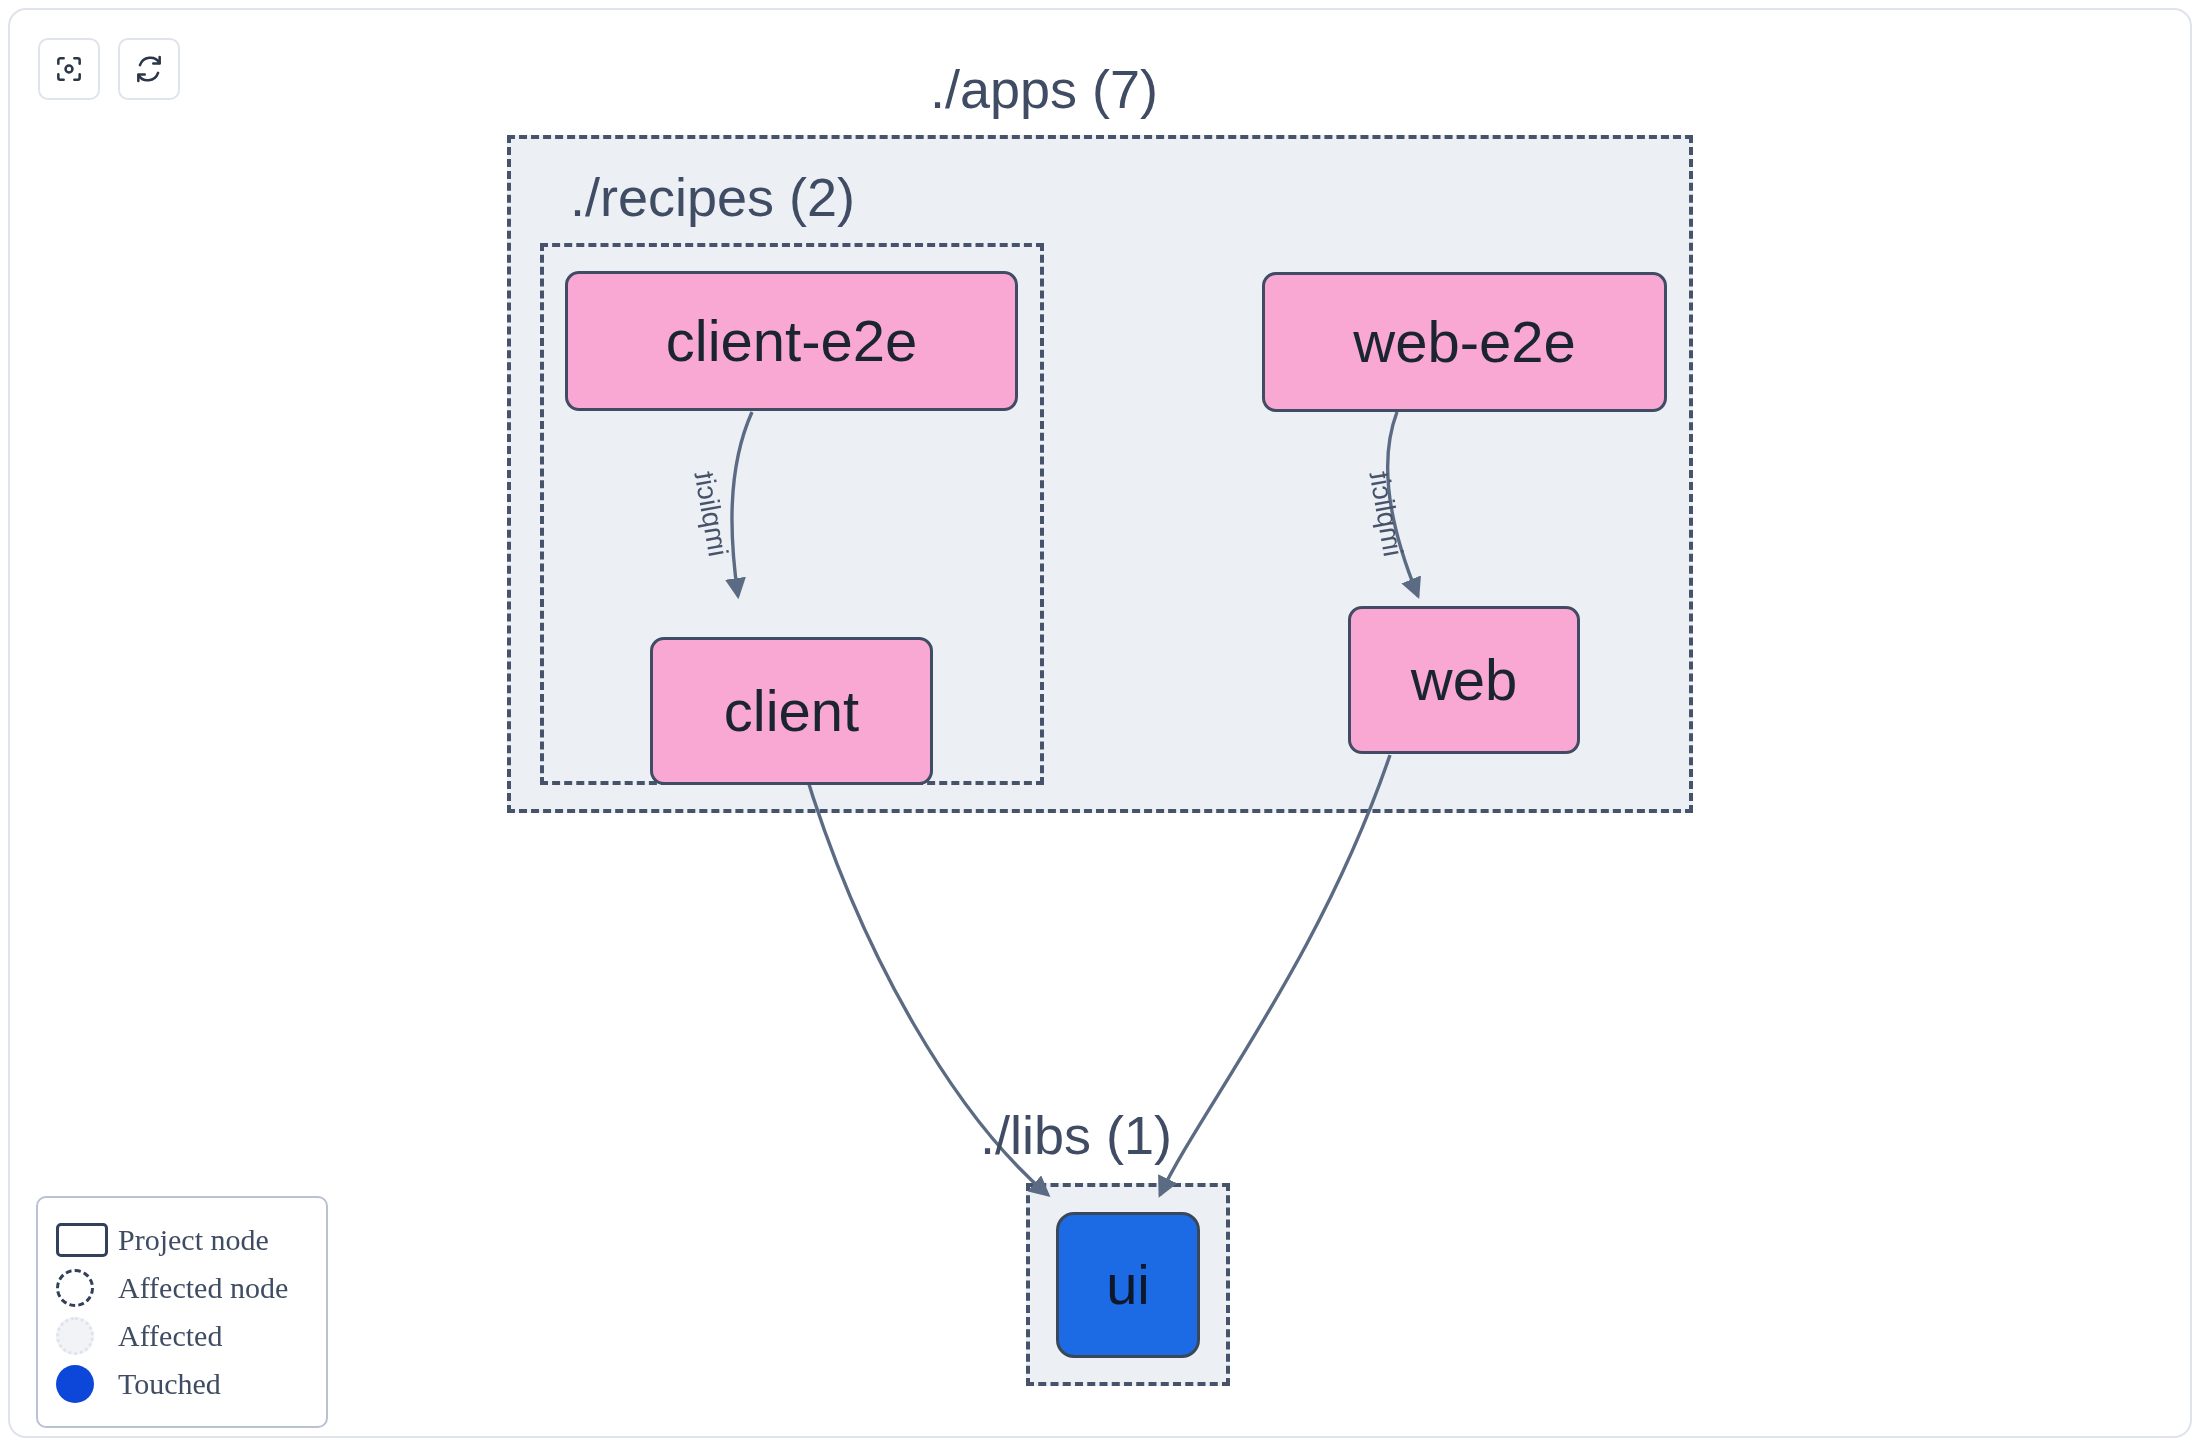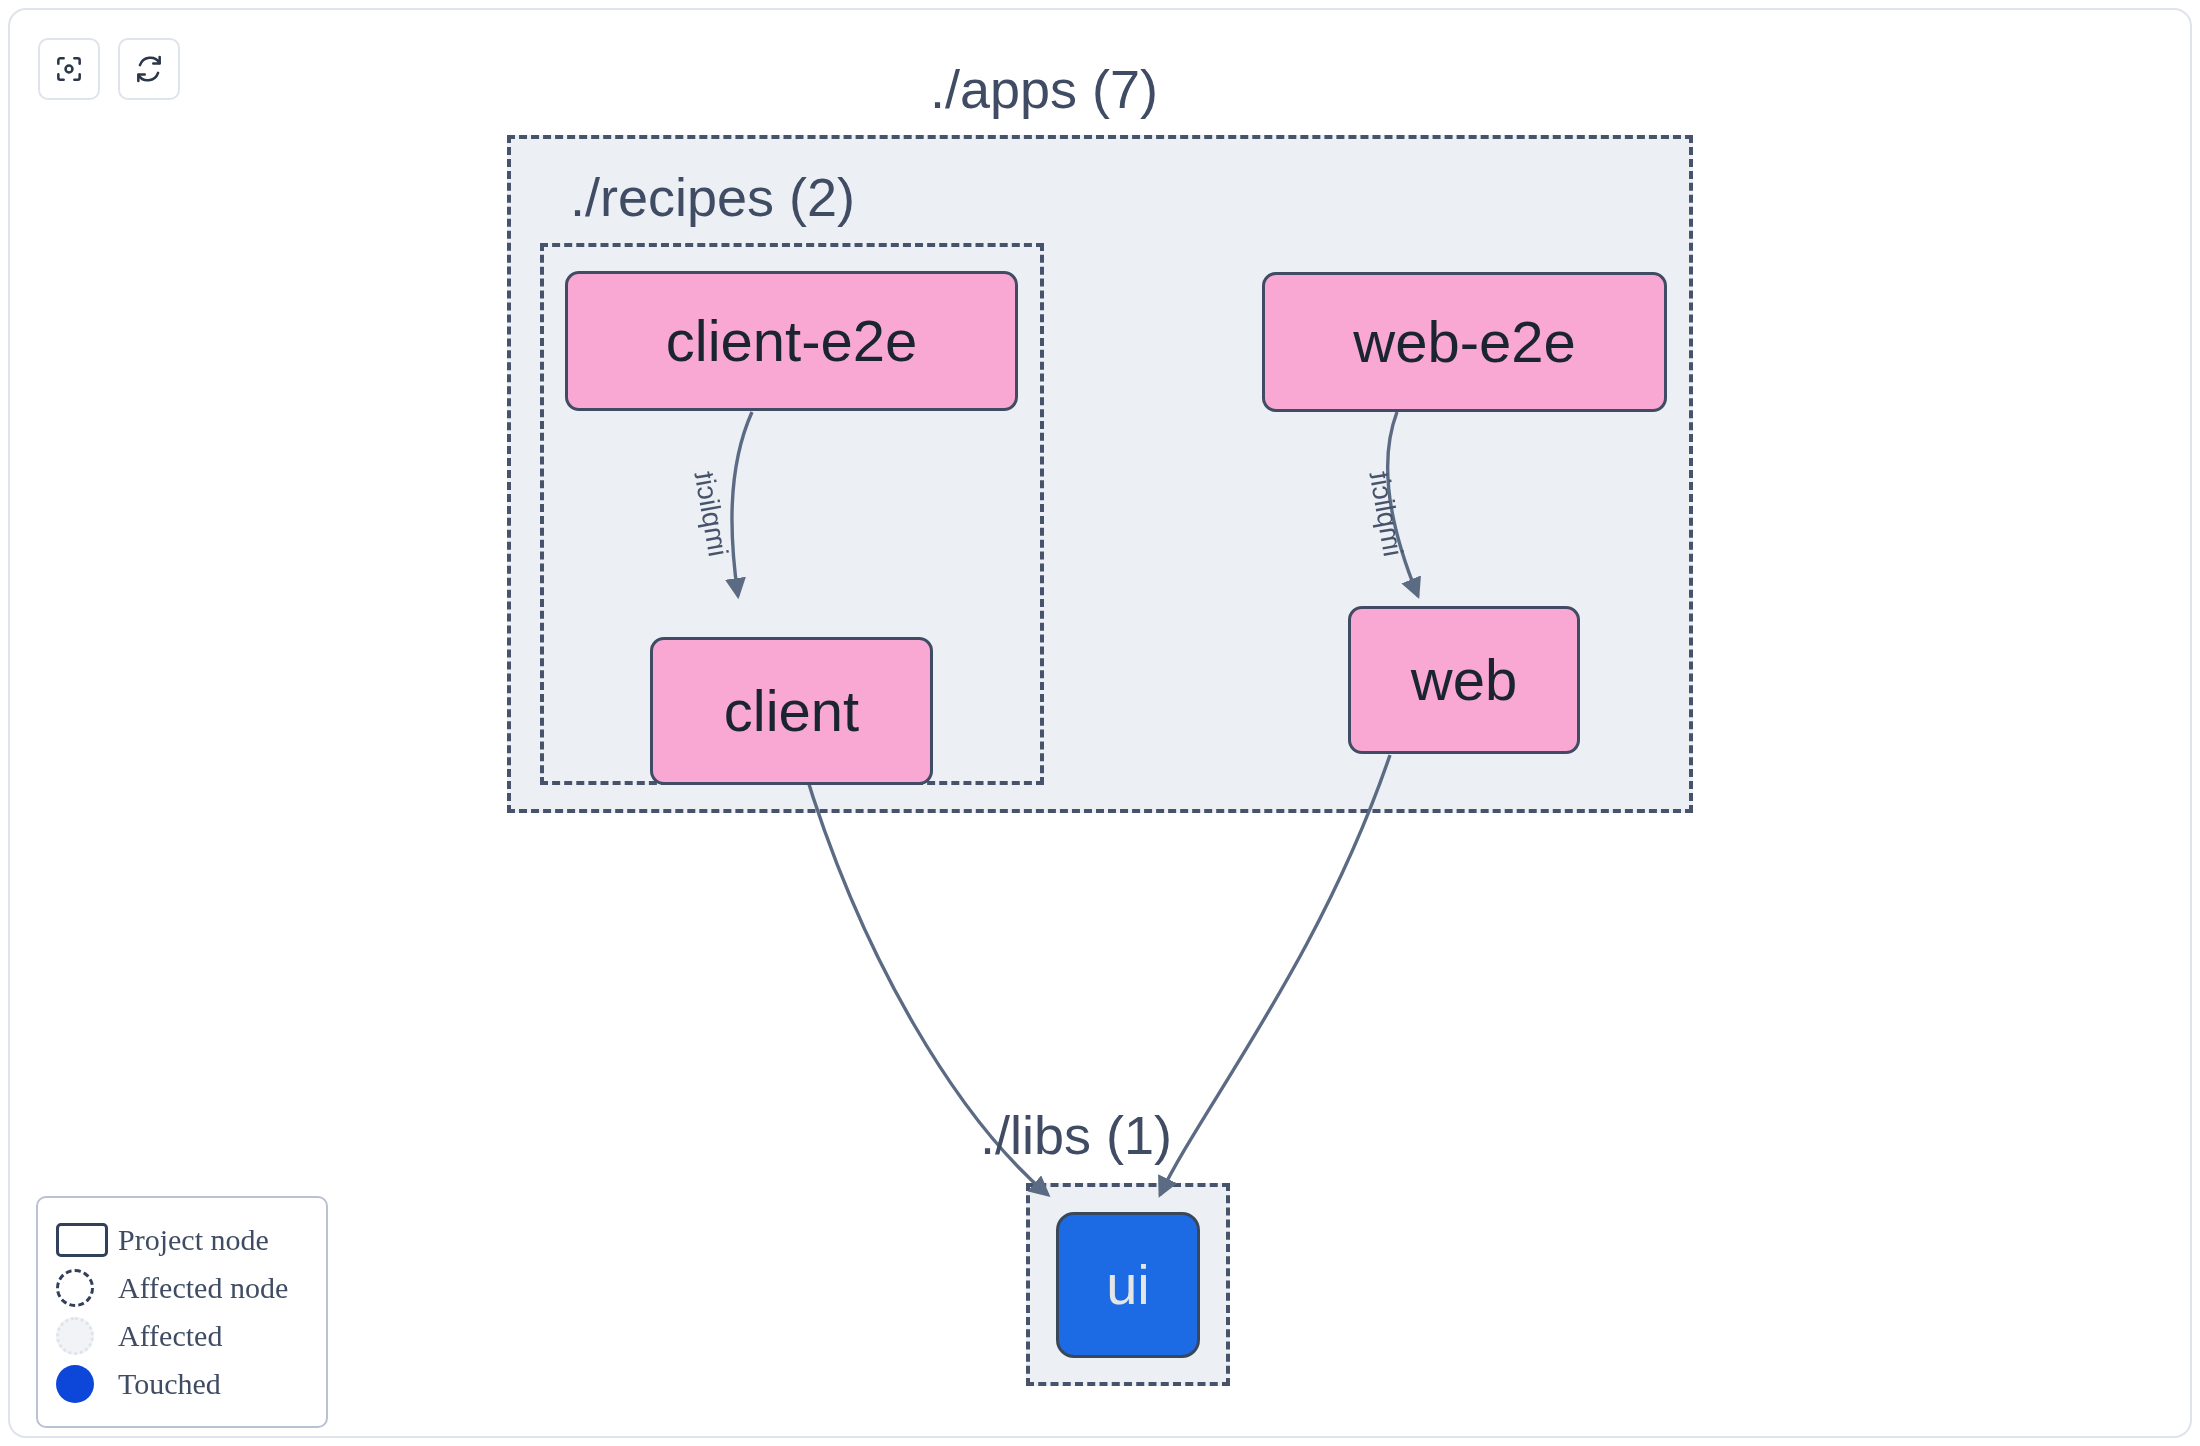--- a/index.html
+++ b/index.html
@@ -91,21 +91,21 @@
     font-size: 58px;
     line-height: 1;
     white-space: nowrap;
     z-index: 20;
     cursor: pointer;
     font-family: "Liberation Sans", sans-serif;
   }
   .node.touched {
     background: #1d6ae5;
     border-color: #3a4759;
-    color: #e5e5e5;
+    color: #0f172a;
     border-radius: 18px;
   }
 
   
   .edge-label {
     position: absolute;
     color: #46536b;
     font-size: 28px;
     line-height: 1;
     white-space: nowrap;

